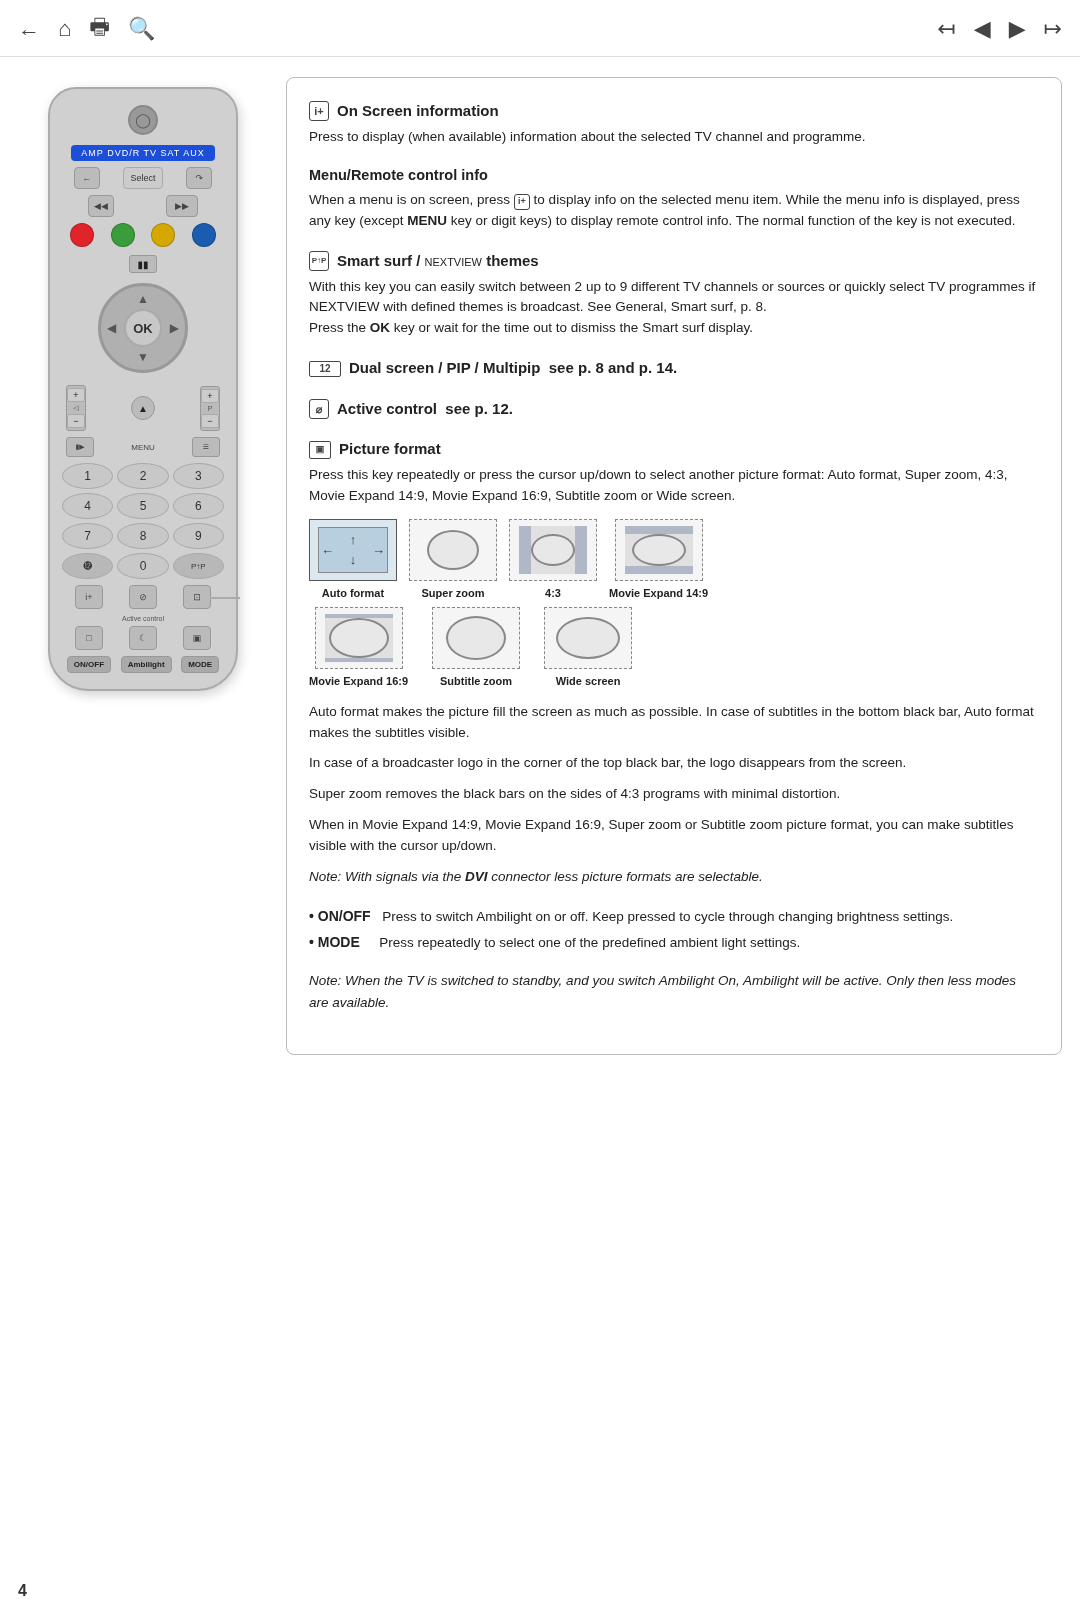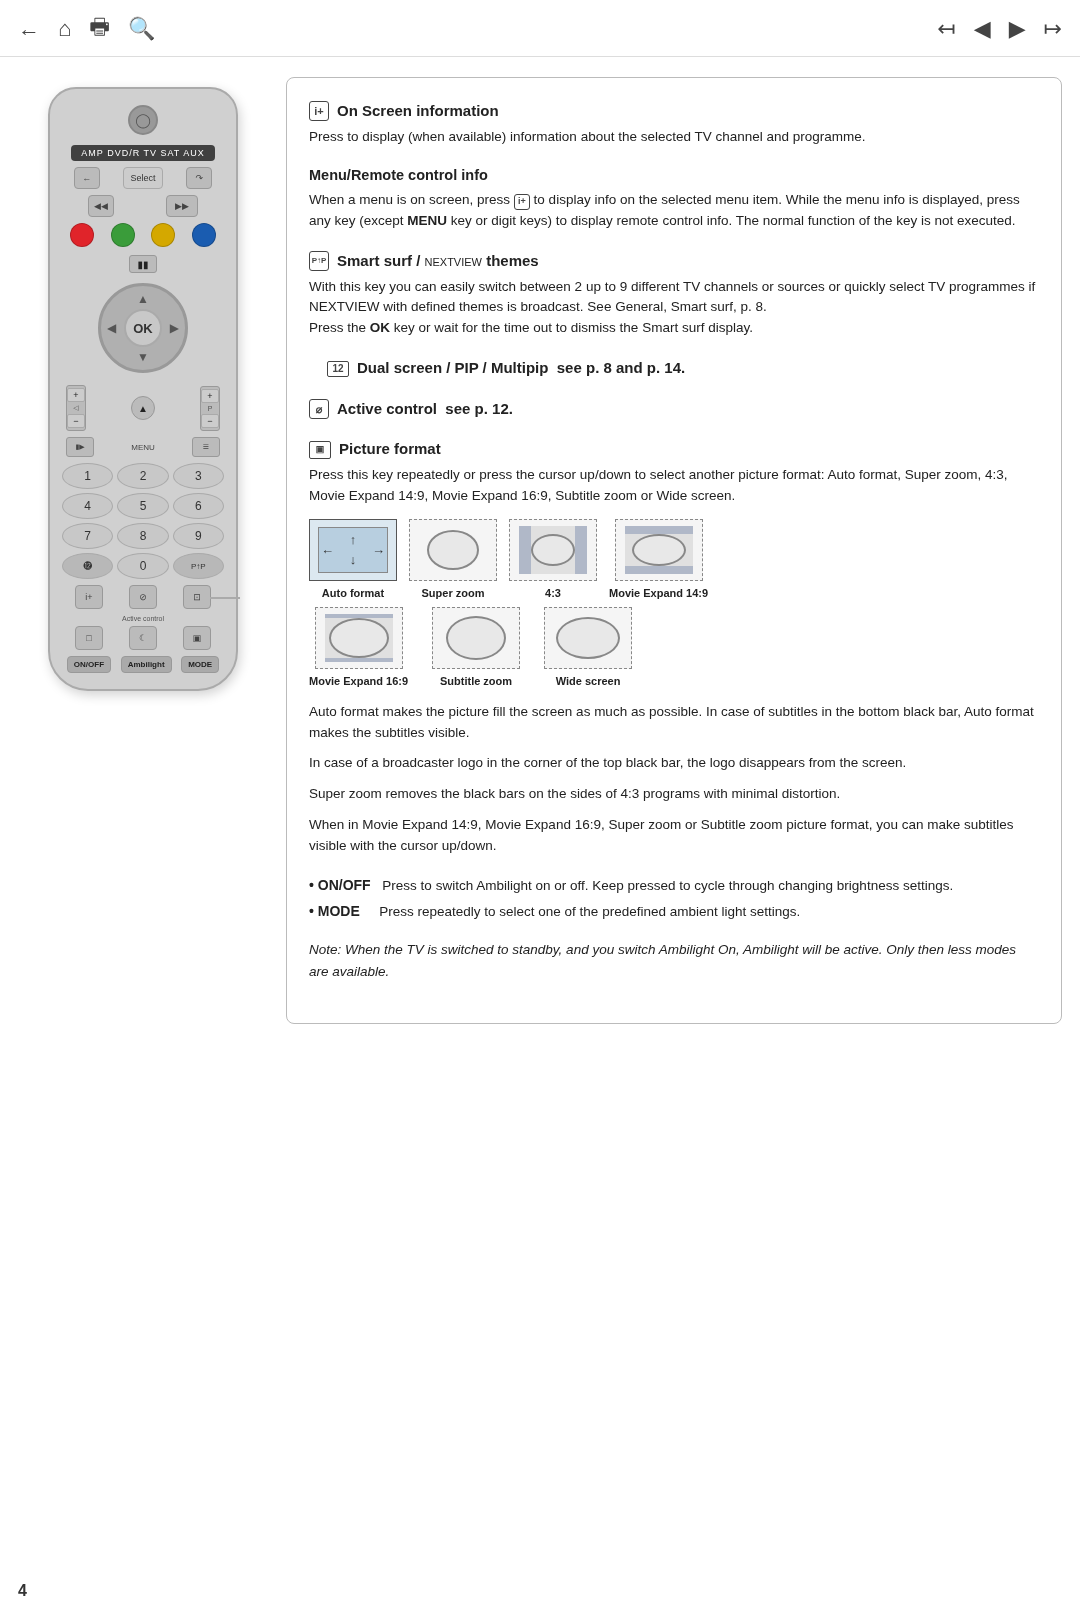--- a/index.html
+++ b/index.html
@@ -76,21 +76,21 @@
       font-size: 14px;
       color: #555;
     }
 
     .source-row {
       display: flex;
       justify-content: center;
       margin-bottom: 6px;
     }
     .source-bar {
-      background: #404040;
+      background: #1d4ed8;
       border-radius: 4px;
       padding: 3px 10px;
       font-size: 9px;
       color: #fff;
       letter-spacing: 1px;
     }
 
     .select-row {
       display: flex;
       justify-content: space-around;
@@ -468,28 +468,27 @@
     .format-row2 {
       display: flex;
       gap: 24px;
       margin-bottom: 12px;
     }
 
     .dual-screen-icon {
       display: inline-flex;
       align-items: center;
       justify-content: center;
-      width: 22px;
+      width: 32px;
       height: 16px;
       border: 1.5px solid #444;
       border-radius: 2px;
       font-size: 9px;
       color: #444;
       flex-shrink: 0;
-      margin-left: 18px;
     }
 
     .active-ctrl-icon {
       display: inline-flex;
       align-items: center;
       justify-content: center;
       width: 20px;
       height: 20px;
       border: 1.5px solid #444;
       border-radius: 3px;
@@ -763,20 +762,23 @@
           </div>
           <div class="format-label">Wide screen</div>
         </div>
 
       </div>
 
       <div class="body-text" style="margin-bottom:10px;">Auto format makes the picture fill the screen as much as possible. In case of subtitles in the bottom black bar, Auto format makes the subtitles visible.</div>
       <div class="body-text" style="margin-bottom:10px;">In case of a broadcaster logo in the corner of the top black bar, the logo disappears from the screen.</div>
       <div class="body-text" style="margin-bottom:10px;">Super zoom removes the black bars on the sides of 4:3 programs with minimal distortion.</div>
       <div class="body-text" style="margin-bottom:10px;">When in Movie Expand 14:9, Movie Expand 16:9, Super zoom or Subtitle zoom picture format, you can make subtitles visible with the cursor up/down.</div>
+      <div class="body-text italic">
+        <em>Note: With signals via the <strong>DVI</strong> connector less picture formats are selectable.</em>
+      </div>
     </div>
 
     <div class="section">
       <div style="margin-top:6px;">
         <span class="bold">• ON/OFF</span>&nbsp;&nbsp;
         <span class="body-text">Press to switch Ambilight on or off. Keep pressed to cycle through changing brightness settings.</span>
       </div>
       <div style="margin-top:4px;">
         <span class="bold">• MODE</span>&nbsp;&nbsp;&nbsp;&nbsp;
         <span class="body-text">Press repeatedly to select one of the predefined ambient light settings.</span>

